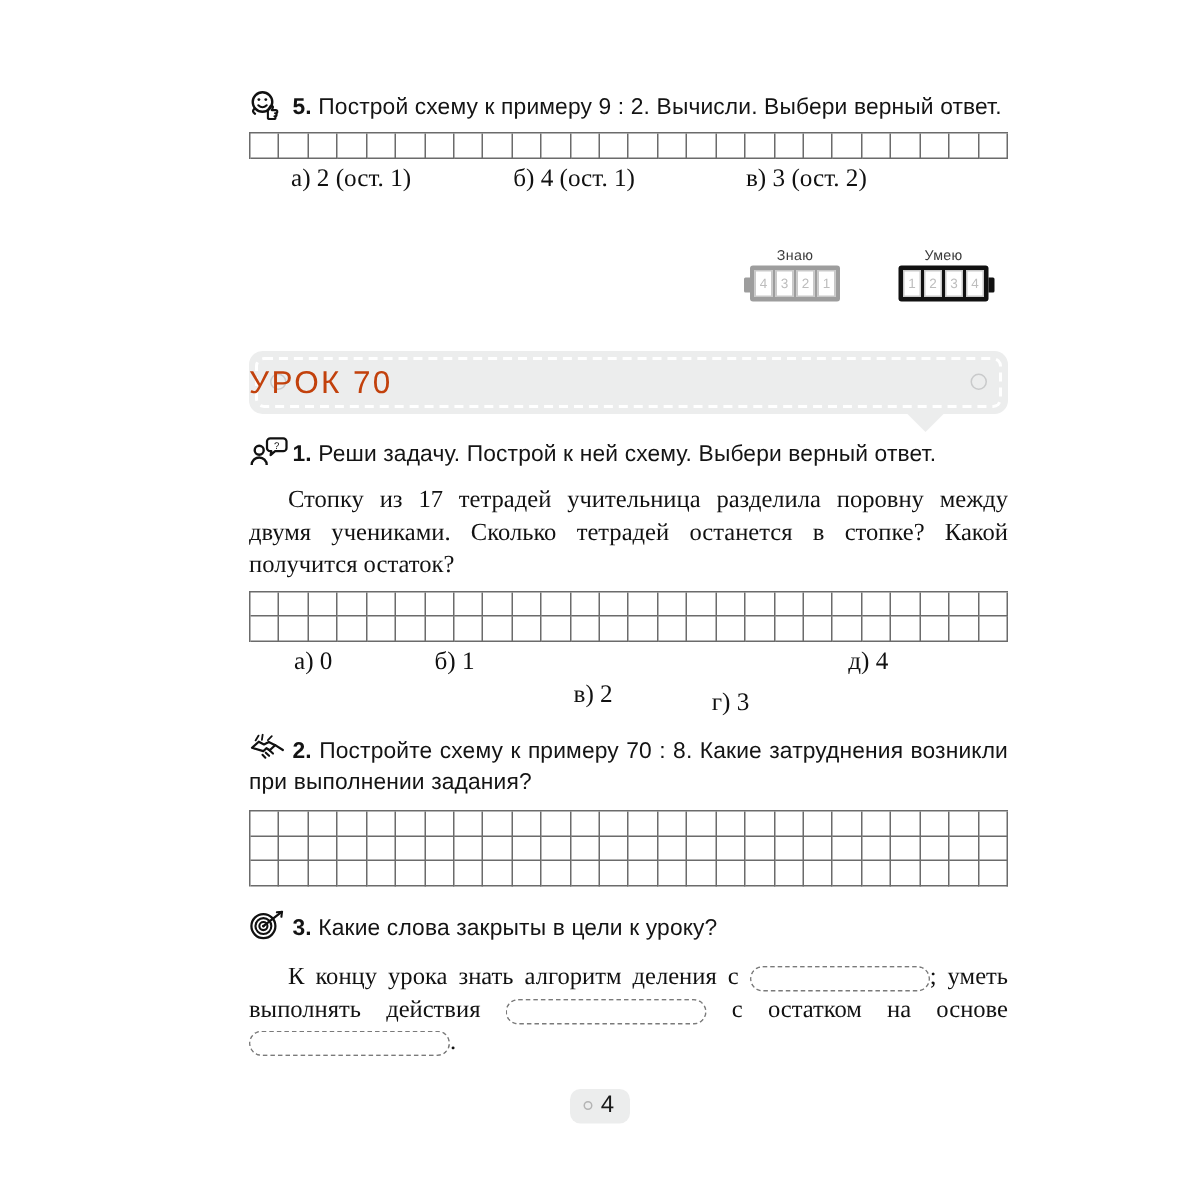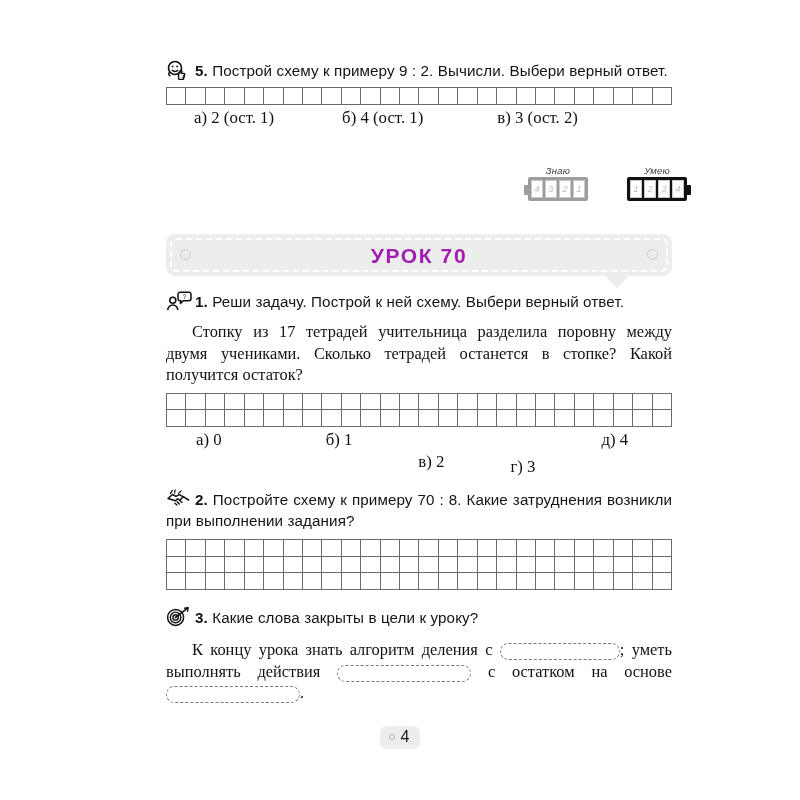--- a/index.html
+++ b/index.html
@@ -84,25 +84,24 @@
     font-family: "Liberation Serif", serif;
     font-size: 16.8px;
     color: #111;
     padding-top: 3px;
   }
   .options .opt { white-space: nowrap; }
 
   
   .ratings {
     position: absolute;
-    left: 528px;
+    left: 500px;
     top: 165px;
     width: 190px;
     height: 52px;
-    font-style: italic;
   }
   .rating {
     position: absolute;
     top: 0;
   }
   .rating-label {
     font-family: "Liberation Sans", sans-serif;
     font-size: 9.5px;
     text-align: center;
     color: #3b3b3b;
@@ -182,26 +181,26 @@
     border-radius: 50%;
     background: #eceded;
     border: 1.5px solid #c9cacb;
     box-sizing: border-box;
   }
   .lesson-banner .hole.left { left: 14px; }
   .lesson-banner .hole.right { right: 14px; }
   .lesson-title {
     position: absolute;
     left: 0; right: 0; top: 10px;
-    text-align: center;
+    text-align: left;
     font-family: "Liberation Sans", sans-serif;
-    font-weight: bold;
+    font-weight: normal;
     font-size: 21px;
     letter-spacing: 1.6px;
-    color: #a21caf;
+    color: #c2410c;
   }
   .lesson-banner .tab {
     position: absolute;
     right: 42px;
     bottom: -12px;
     width: 0; height: 0;
     border-left: 13px solid transparent;
     border-right: 13px solid transparent;
     border-top: 13px solid #eceded;
   }
@@ -410,21 +409,21 @@
           <div class="grid-cell"></div>
           <div class="grid-cell"></div>
           <div class="grid-cell"></div>
           <div class="grid-cell"></div>
           <div class="grid-cell"></div>
       </div>
     </div>
 
     <div class="options">
       <span class="opt" style="margin-left:30px;">а) 0</span>
-      <span class="opt" style="margin-left:104px;">б) 1</span>
+      <span class="opt" style="margin-left:68px;">б) 1</span>
       <span class="opt" style="margin-left:66px;margin-top:22px;">в) 2</span>
       <span class="opt" style="margin-left:66px;margin-top:27px;">г) 3</span>
       <span class="opt" style="margin-left:66px;">д) 4</span>
     </div>
   </div>
 
   <div class="task" style="top:489px;">
     <div class="task-head">
       <span class="icon-inline">
         <svg viewBox="0 0 26 20" width="26" height="20">

